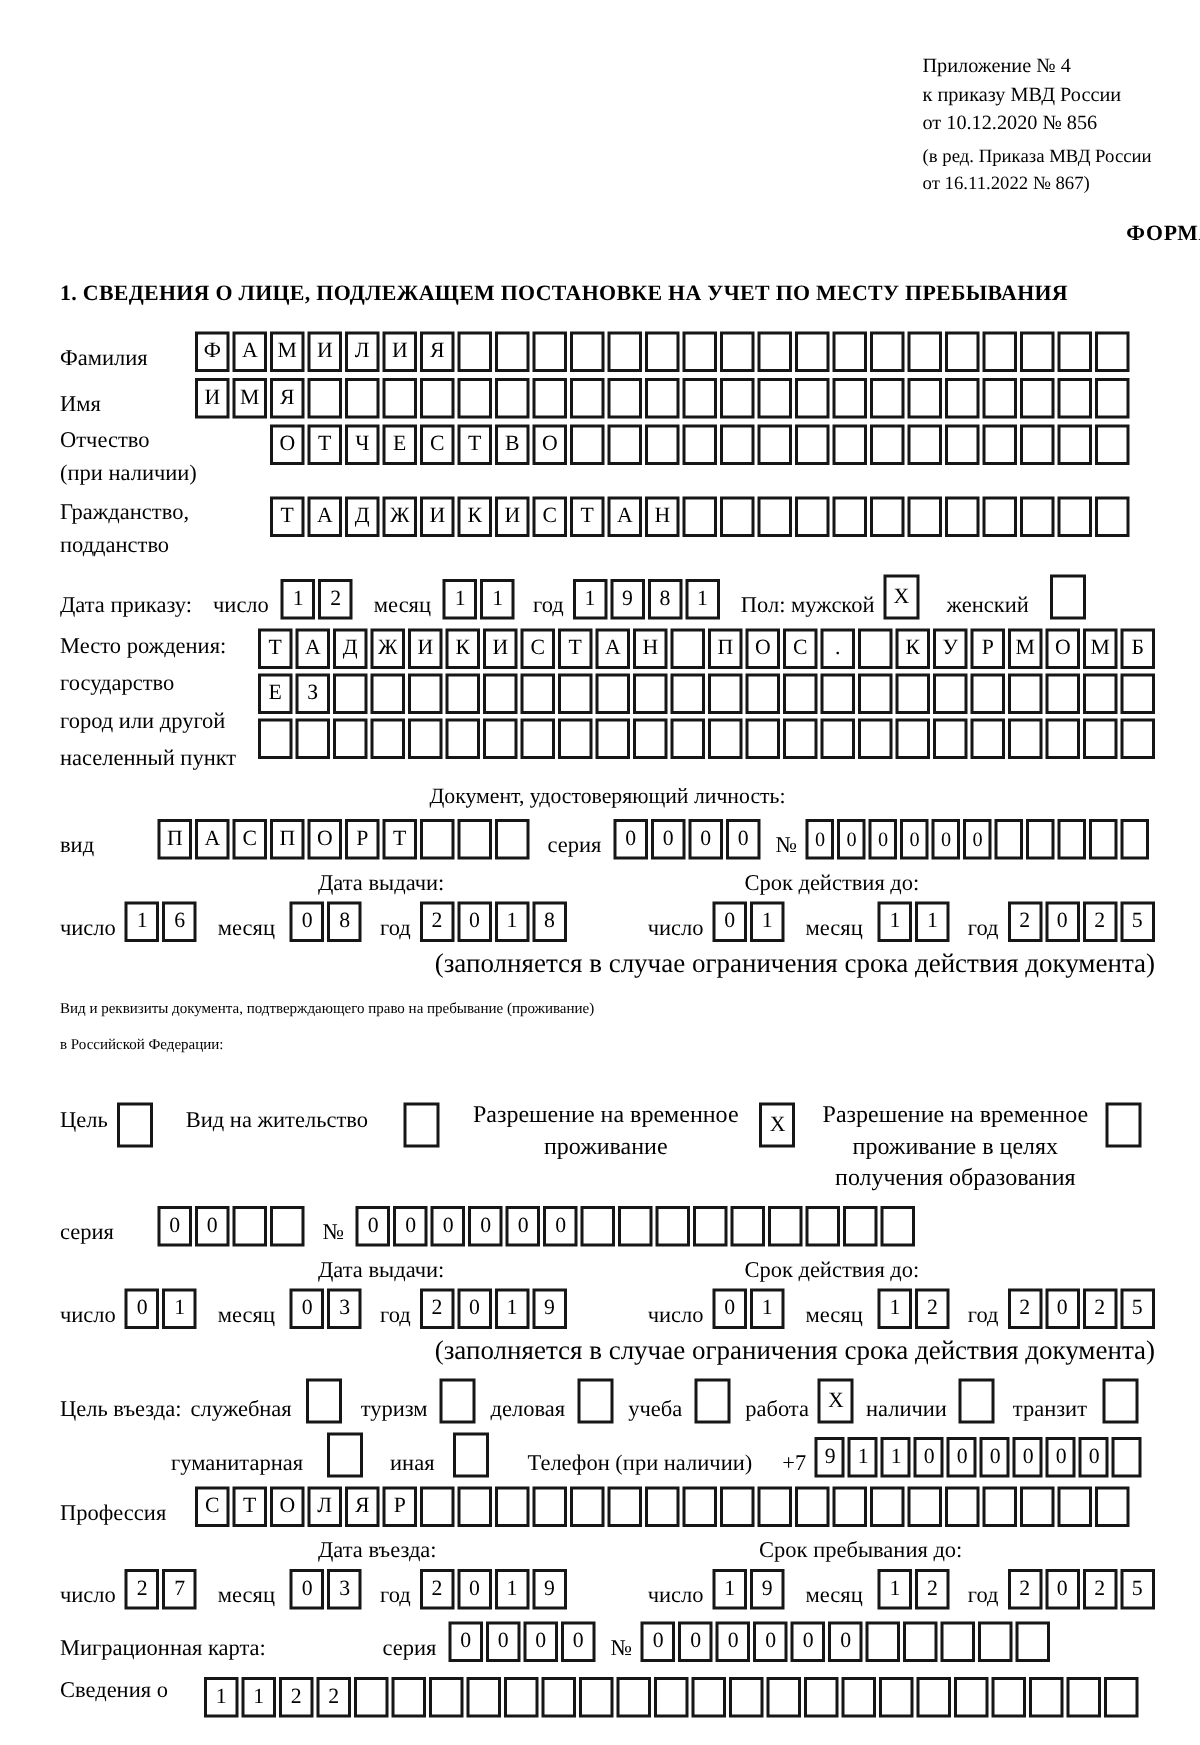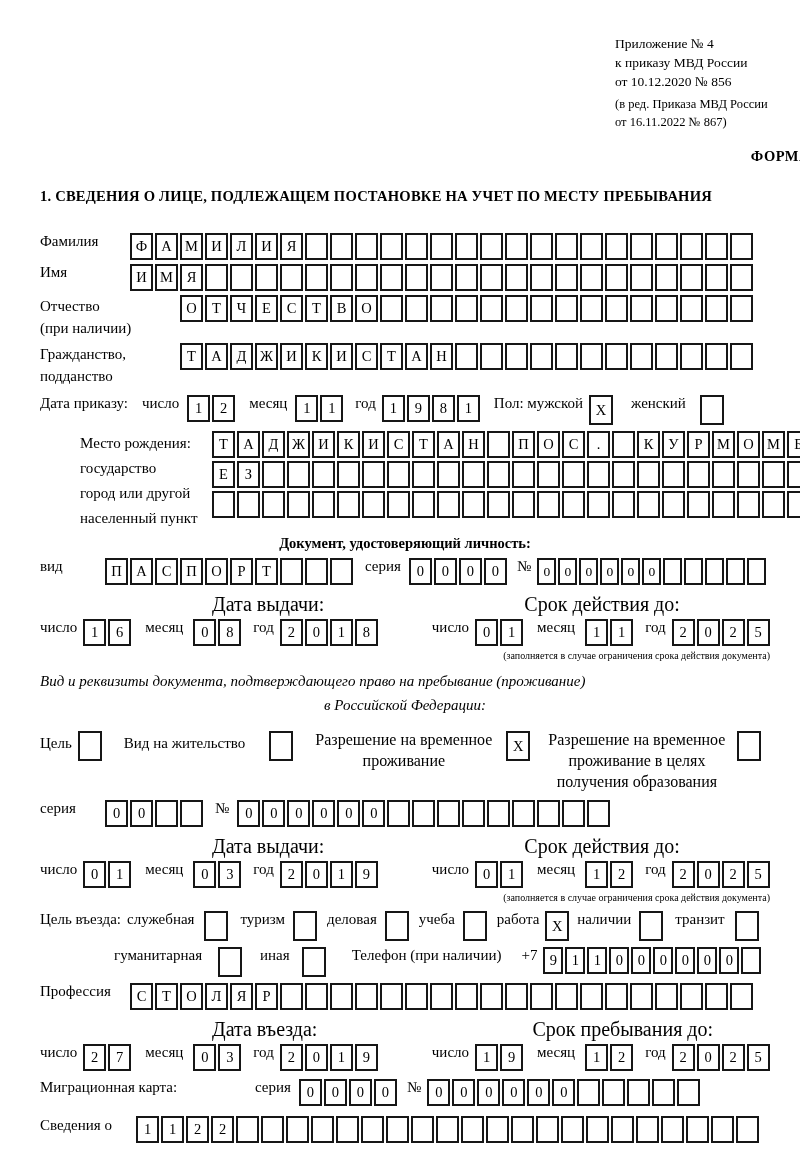--- a/index.html
+++ b/index.html
@@ -11,24 +11,24 @@
   .page { box-sizing:border-box; width:800px; height:1163px; padding:34px 30px 0 40px; }
 
   
   .hdr { margin-left:575px; width:195px; font-size:13.5px; line-height:19px; }
   .hdr-small { font-size:12.5px; line-height:18px; margin-top:4px; }
   .forma { font-weight:bold; font-size:14.5px; text-align:right; margin-top:16px; letter-spacing:.5px; }
 
   
   .title { text-align:center; font-weight:bold; font-size:15.5px; line-height:24px; margin-top:14px; }
   .uline { display:inline-block; width:58px; border-bottom:2.5px solid #3a3a3a; margin-left:10px; vertical-align:baseline; height:12px; }
-  .sec1 { font-weight:bold; font-size:14.6px; margin-top:22px; margin-bottom:28px; letter-spacing:.2px; }
+  .sec1 { font-weight:bold; font-size:14.6px; margin-top:22px; margin-bottom:16px; letter-spacing:.2px; }
 
   
-  .frow { display:flex; align-items:flex-start; font-size:15px; margin-bottom:4px; flex-wrap:nowrap; }
+  .frow { display:flex; align-items:flex-end; font-size:15px; margin-bottom:4px; flex-wrap:nowrap; }
   .frow.top { align-items:flex-start; }
   .lab { flex-shrink:0; }
   .w90 { width:90px; } .w140 { width:140px; } .w132 { width:132px; } .w65 { width:65px; }
   .lab2 { line-height:22px; }
 
   
   .boxes { display:inline-flex; flex-shrink:0; }
   .cell {
     display:inline-flex; align-items:center; justify-content:center;
     width:19px; height:23px; border:2px solid #161616; margin-right:2px;
@@ -36,25 +36,25 @@
   }
   .boxes.sm .cell { width:15px; font-size:13.5px; }     
   .boxes.ph .cell { width:16px; }                        
   .boxes.cb .cell { width:20px; height:26px; }           
   .mt2 .cell { margin-top:2px; }
 
   .gap6 { margin-left:6px; } .gap8 { margin-left:8px; } .gap10 { margin-left:10px; }
   .gap12 { margin-left:12px; } .gap14 { margin-left:14px; } .gap16 { margin-left:16px; }
   .gap20 { margin-left:20px; } .gap24 { margin-left:24px; }
 
-  .center-b { text-align:center; font-weight:bold; font-size:14.5px; margin:26px 0 6px 0; }
-  .note { text-align:right; font-size:10px; margin:2px 0 8px 0; }
-  .plain { font-size:15px; line-height:24px;font-style:italic; }
+  .center-b { text-align:center; font-weight:normal; font-size:14.5px; margin:26px 0 6px 0; }
+  .note { text-align:right; font-size:18px; margin:2px 0 8px 0; }
+  .plain { font-size:10px; line-height:24px; }
   .permit-txt { text-align:center; white-space:pre-line; font-size:16px; line-height:21px; }
-  .subhead-row { display:flex; font-size:20px; margin:8px 0 3px 0; }
+  .subhead-row { display:flex; font-size:15px; margin:8px 0 3px 0; }
   .bp-rows .boxes { display:flex; margin-bottom:3px; }
 </style>
 </head>
 <body>
 
 <div class="page">
 
   <div class="hdr">
     <div>Приложение № 4</div>
     <div>к приказу МВД России</div>
@@ -218,21 +218,21 @@
     <span class="boxes cb gap6">
         <span class="cell">X</span>
       </span>
     <span class="gap16">женский</span>
     <span class="boxes cb gap14">
         <span class="cell"></span>
       </span>
   </div>
 
   <div class="frow top" style="margin-top:6px;">
-    <span class="lab w132" style="line-height:25px;margin-left:40px;">
+    <span class="lab w132" style="line-height:25px;">
       <div>Место рождения:</div>
       <div>государство</div>
       <div>город или другой</div>
       <div>населенный пункт</div>
     </span>
     <span class="bp-rows">
       <span class="boxes">
           <span class="cell">Т</span>
           <span class="cell">А</span>
           <span class="cell">Д</span>
@@ -388,21 +388,21 @@
     <span class="boxes gap6">
         <span class="cell">2</span>
         <span class="cell">0</span>
         <span class="cell">2</span>
         <span class="cell">5</span>
       </span>
   </div>
   <div class="note">(заполняется в случае ограничения срока действия документа)</div>
 
   <div class="plain">Вид и реквизиты документа, подтверждающего право на пребывание (проживание)</div>
-  <div class="plain" style="margin-bottom:12px;text-align:center;">в Российской Федерации:</div>
+  <div class="plain" style="margin-bottom:24px;">в Российской Федерации:</div>
 
   <div class="frow top" style="margin-bottom:8px;">
     <span style="line-height:28px;">Цель</span>
     <span class="boxes cb gap6 mt2">
         <span class="cell"></span>
       </span>
     <span class="gap20" style="line-height:28px;">Вид на жительство</span>
     <span class="boxes cb gap24 mt2">
         <span class="cell"></span>
       </span>

